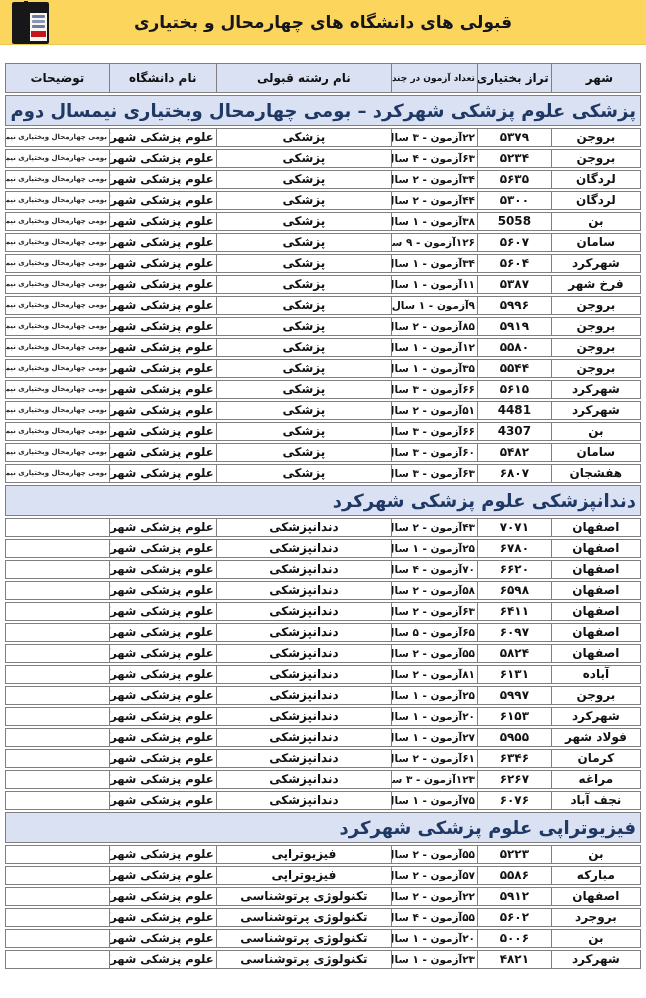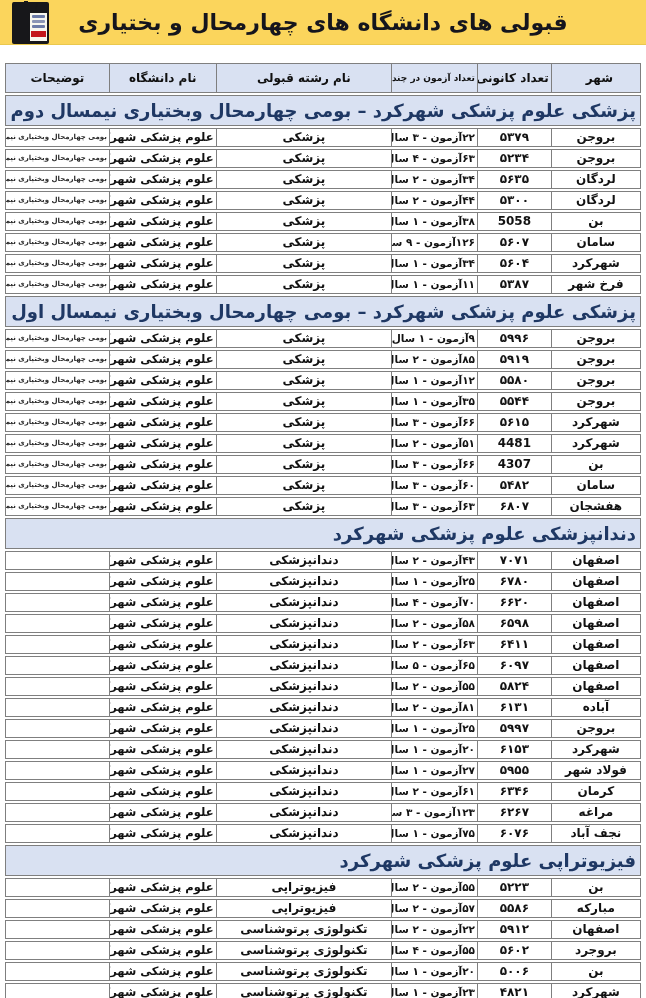--- a/index.html
+++ b/index.html
@@ -1,21 +1,21 @@
 <!DOCTYPE html>
 <html lang="fa" style="--banner-bg: #FBD55C; --header-bg: #D9E1F2; --border-c: #7F7F7F; --section-c: #1F3864;"><head>
 <meta charset="utf-8">
 <style>
   html,body{margin:0;padding:0;background:#ffffff;}
   body{width:646px;font-family:"DejaVu Sans",sans-serif;-webkit-font-smoothing:antialiased;}
 
   
   .banner{position:relative;height:44px;background:var(--banner-bg,#FBD55C);
           display:flex;align-items:center;justify-content:center;border-bottom:1px solid #eac84e;}
-  .banner-title{font-weight:bold;font-size:22px;color:#15151d;letter-spacing:0;}
+  .banner-title{font-weight:bold;font-size:17px;color:#15151d;letter-spacing:0;}
   .logo{position:absolute;left:12px;top:2px;width:37px;height:42px;background:#17171a;border-radius:2px;}
   .logo .cap{position:absolute;top:1px;left:2px;width:22px;height:7px;background:#17171a;
              box-shadow:0 0 0 1px #17171a;transform:skewX(-8deg);}
   .logo .cap-knob{position:absolute;top:-1px;left:12px;width:4px;height:3px;background:#17171a;}
   .logo .panel{position:absolute;right:2px;top:11px;width:17px;height:28px;background:#f7f6ef;}
   .logo .panel .l{height:3px;margin:2px 2px 0 2px;background:#6c7ba8;border-radius:1px;}
   .logo .panel .l2{background:#8a94b5;}
   .logo .panel .red{height:6px;margin:3px 1px 0 1px;background:#c4161c;}
 
   .spacer{height:16px;background:#ffffff;}
@@ -61,21 +61,21 @@
   </div>
   <div class="banner-title">قبولی های دانشگاه های چهارمحال و بختیاری</div>
 </div>
 
 <div class="spacer"></div>
 
 <table dir="rtl">
   <thead>
     <tr>
         <th class="col-city">شهر</th>
-        <th class="col-score">تعداد کانونی</th>
+        <th class="col-score">تراز بختیاری</th>
         <th class="col-exams">تعداد آزمون در چند سال</th>
         <th class="col-major">نام رشته قبولی</th>
         <th class="col-university">نام دانشگاه</th>
         <th class="col-note">توضیحات</th>
       </tr>
   </thead>
   <tbody>
       <tr class="section-row">
         <td colspan="6">پزشکی علوم پزشکی شهرکرد – بومی چهارمحال وبختیاری نیمسال دوم</td>
       </tr>
@@ -136,23 +136,20 @@
         <td class="col-note">بومی چهارمحال وبختیاری نیمسال دوم</td>
       </tr>
       <tr class="data-row">
         <td class="col-city">فرخ شهر</td>
         <td class="col-score">۵۳۸۷</td>
         <td class="col-exams">۱۱آزمون - ۱ سال</td>
         <td class="col-major">پزشکی</td>
         <td class="col-university">علوم پزشکی شهرکرد</td>
         <td class="col-note">بومی چهارمحال وبختیاری نیمسال دوم</td>
       </tr>
-      <tr class="section-row">
-        <td colspan="6">پزشکی علوم پزشکی شهرکرد – بومی چهارمحال وبختیاری نیمسال اول</td>
-      </tr>
       <tr class="data-row">
         <td class="col-city">بروجن</td>
         <td class="col-score">۵۹۹۶</td>
         <td class="col-exams">۹آزمون - ۱ سال</td>
         <td class="col-major">پزشکی</td>
         <td class="col-university">علوم پزشکی شهرکرد</td>
         <td class="col-note">بومی چهارمحال وبختیاری نیمسال اول</td>
       </tr>
       <tr class="data-row">
         <td class="col-city">بروجن</td>

